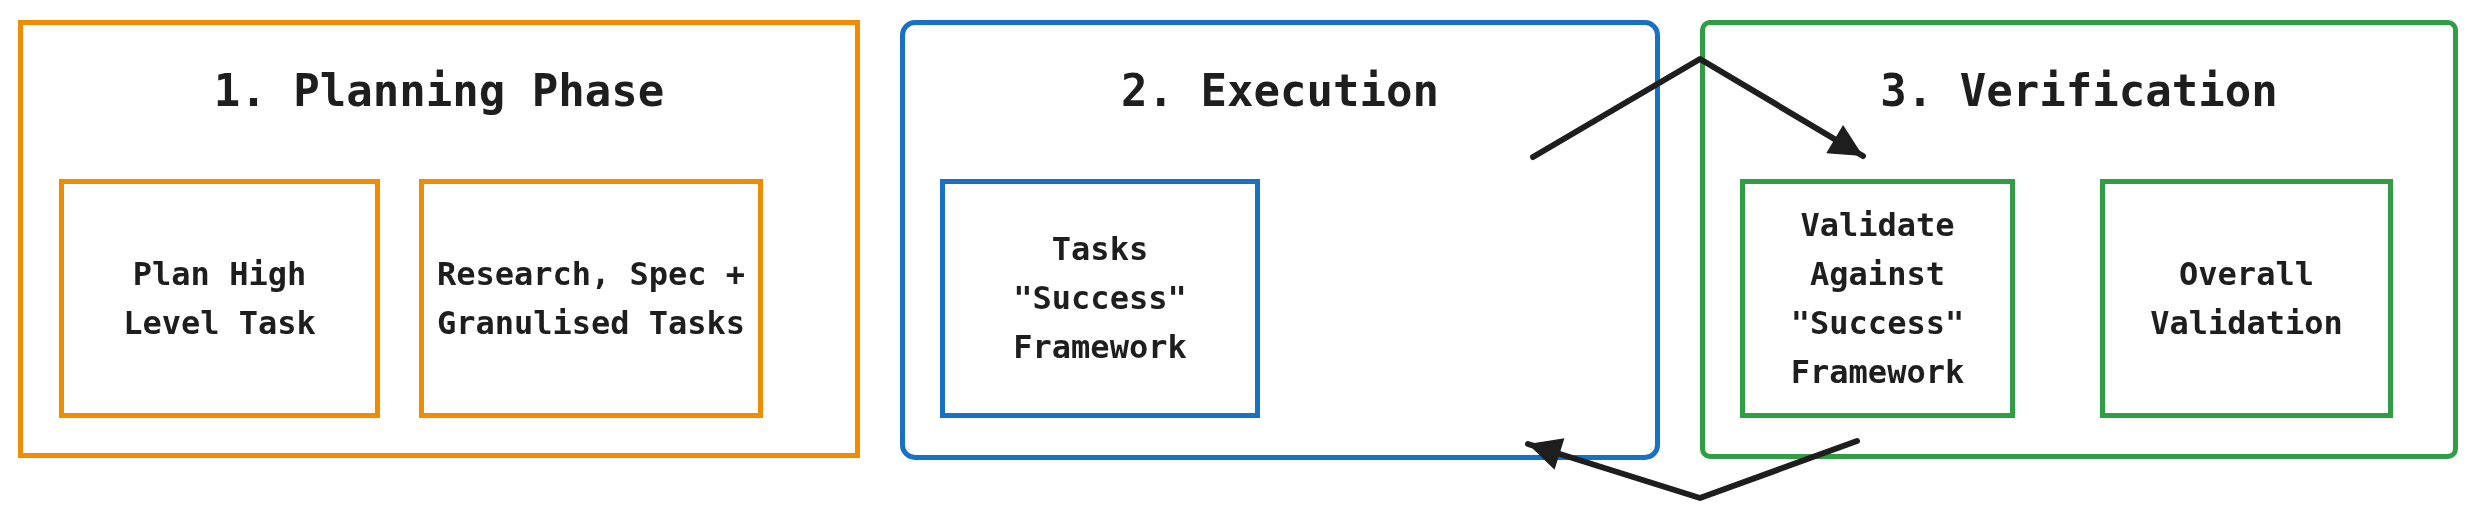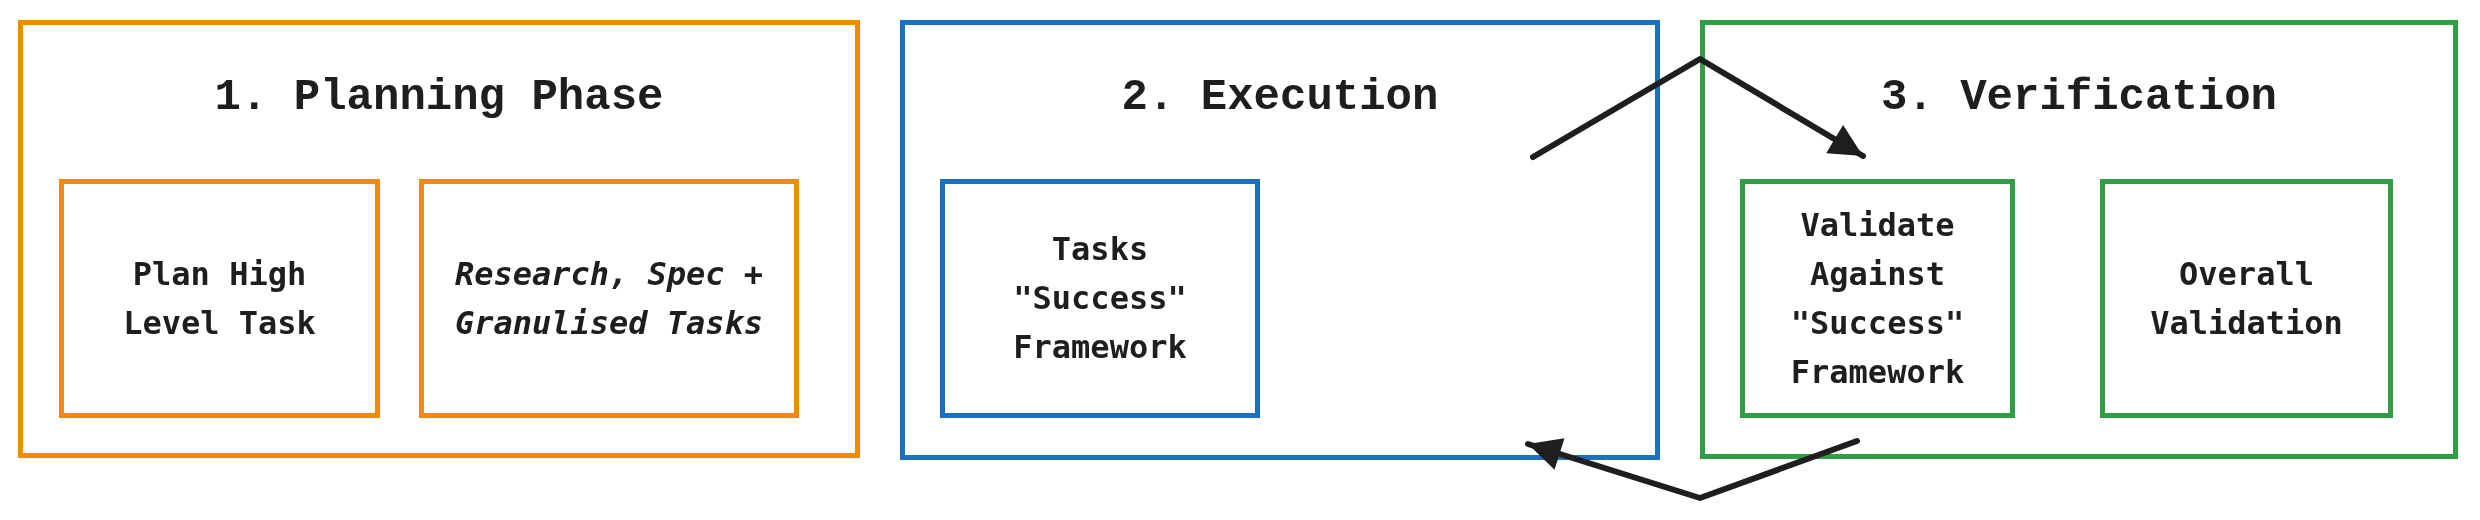--- a/index.html
+++ b/index.html
@@ -19,48 +19,47 @@
     width: 2480px; height: 520px;
     pointer-events: none;
   }
   .phase {
     position: absolute;
     box-sizing: border-box;
     border: 5px solid var(--accent, #1e1e1e);
     background: transparent;
   }
   #phase-planning     { left: 18px;   top: 20px; width: 842px; height: 438px; }
-  #phase-execution    { left: 900px;  top: 20px; width: 760px; height: 440px; }
-  #phase-verification { left: 1700px; top: 20px; width: 758px; height: 439px; }
+  #phase-execution    { left: 900px;  top: 20px; width: 760px; height: 440px; border-radius: 15px; }
+  #phase-verification { left: 1700px; top: 20px; width: 758px; height: 439px; border-radius: 10px; }
   .phase-title {
     position: absolute;
     left: 0; right: 0; top: 33px;
-    margin: 12px;
+    margin: 6px;
     text-align: center;
     font-size: 44px;
     line-height: 54px;
     font-weight: bold;
-    font-family: Liberation Mono, monospace;
   }
   .box {
     position: absolute;
     box-sizing: border-box;
     border: 5px solid var(--accent, #1e1e1e);
     display: flex;
     align-items: center;
     justify-content: center;
   }
   .box-label {
     white-space: pre-line;
     text-align: center;
     font-size: 32px;
     line-height: 49px;
   }
   #box-plan     { left: 36px;  top: 154px; width: 321px; height: 239px; }
-  #box-research { left: 396px; top: 154px; width: 380px; height: 239px; font-style: italic; }
+  #box-research { left: 396px; top: 154px; width: 344px; height: 239px; }
   #box-create   { left: 35px;  top: 154px; width: 320px; height: 239px; }
   #box-execute  { left: 397px; top: 154px; width: 317px; height: 239px; }
   #box-validate { left: 35px;  top: 154px; width: 275px; height: 239px; }
   #box-overall  { left: 395px; top: 154px; width: 293px; height: 239px; }
 </style>
 </head>
 <body>
 
 <div class="canvas">
 

